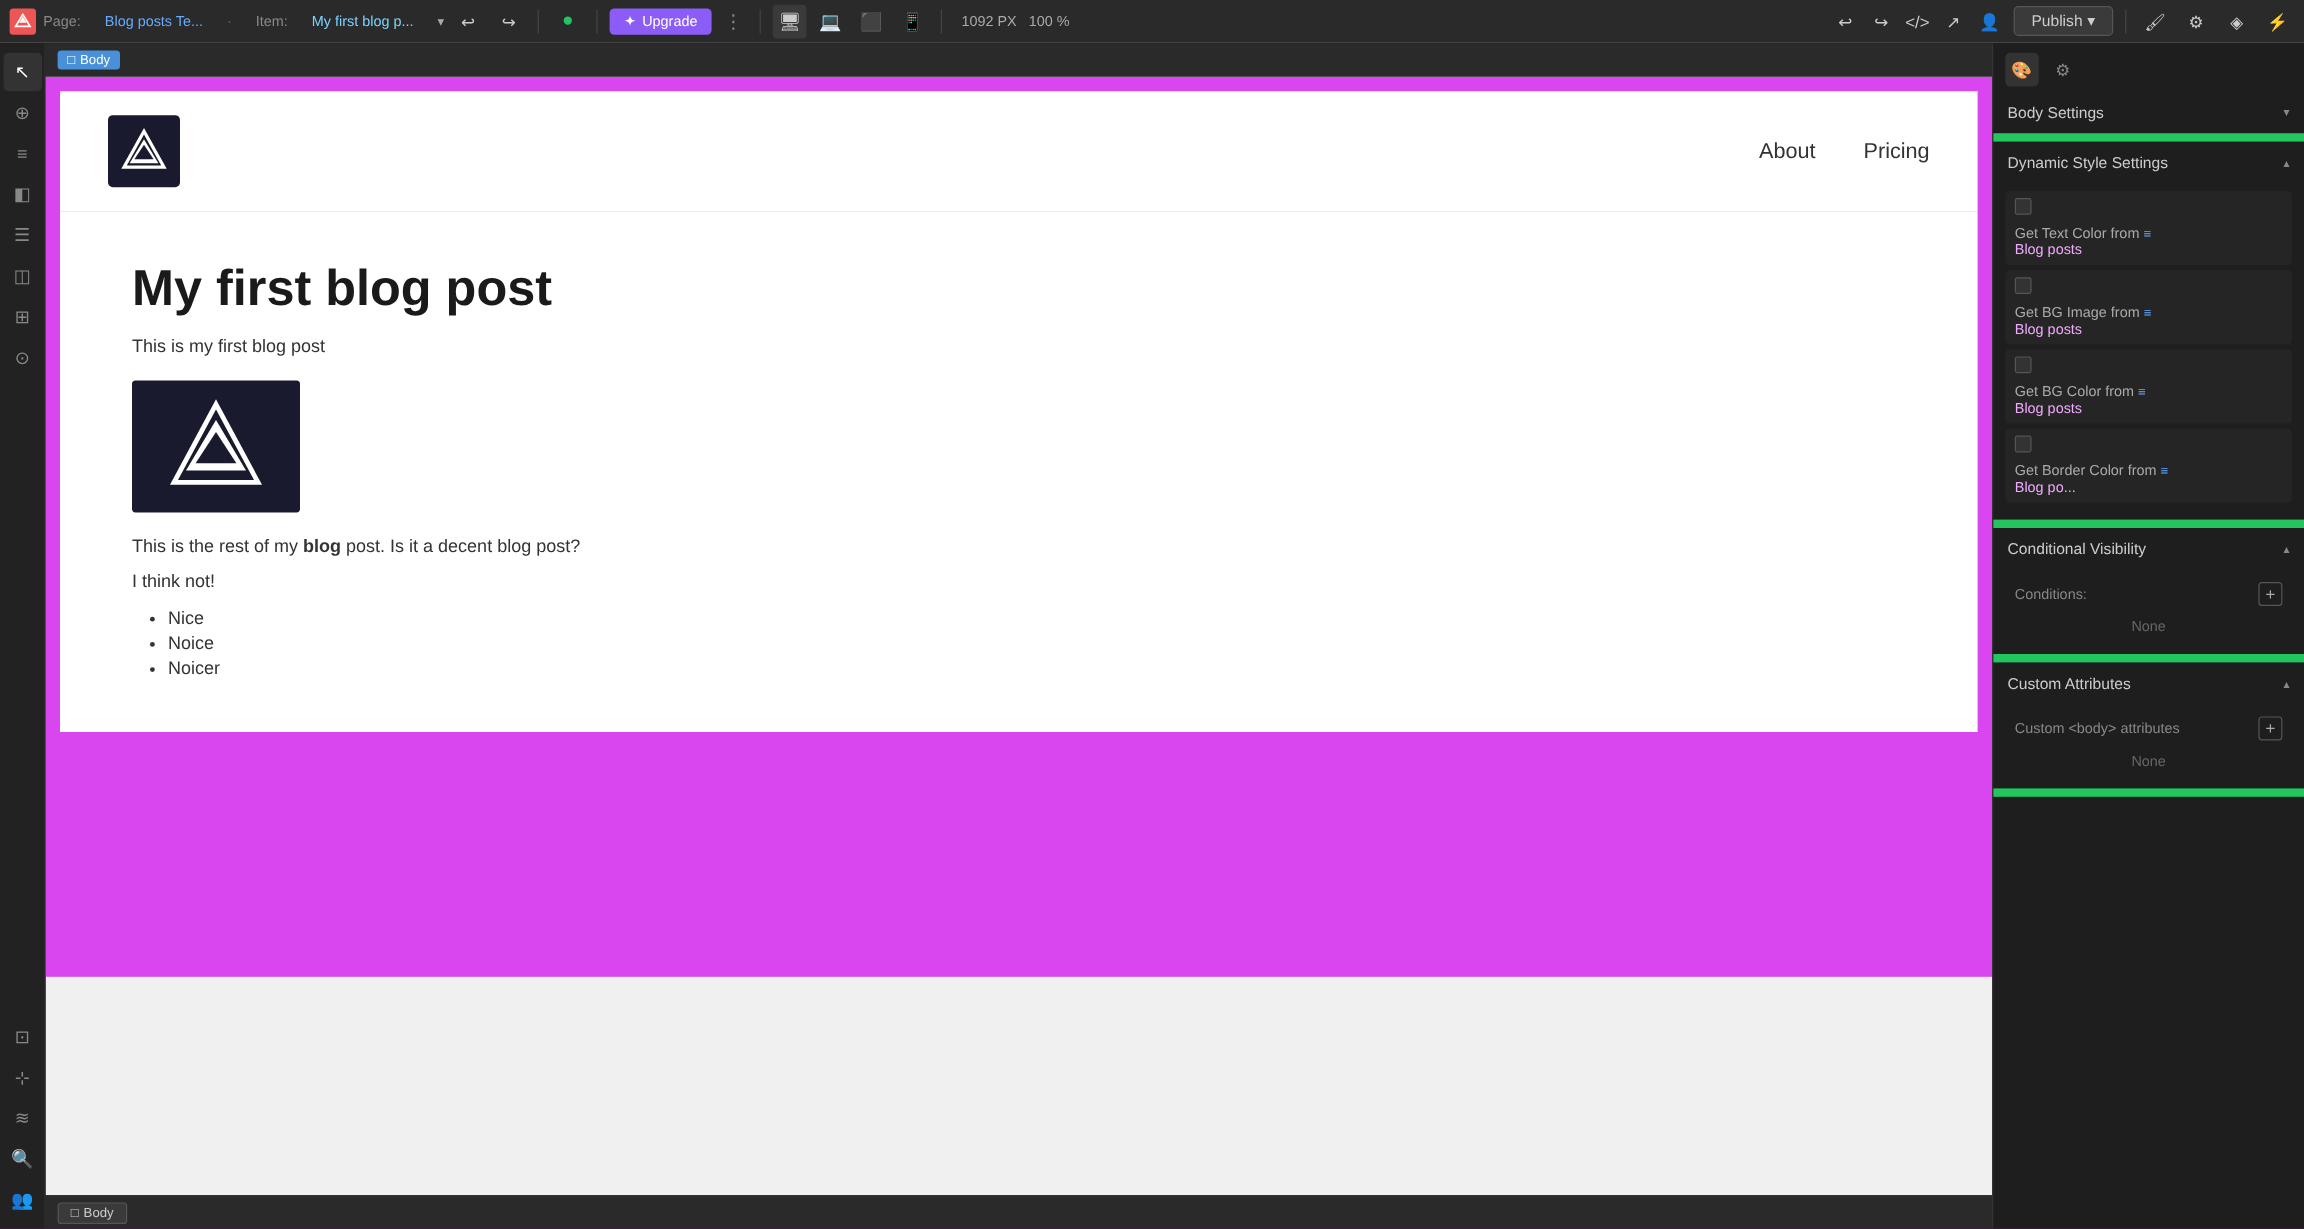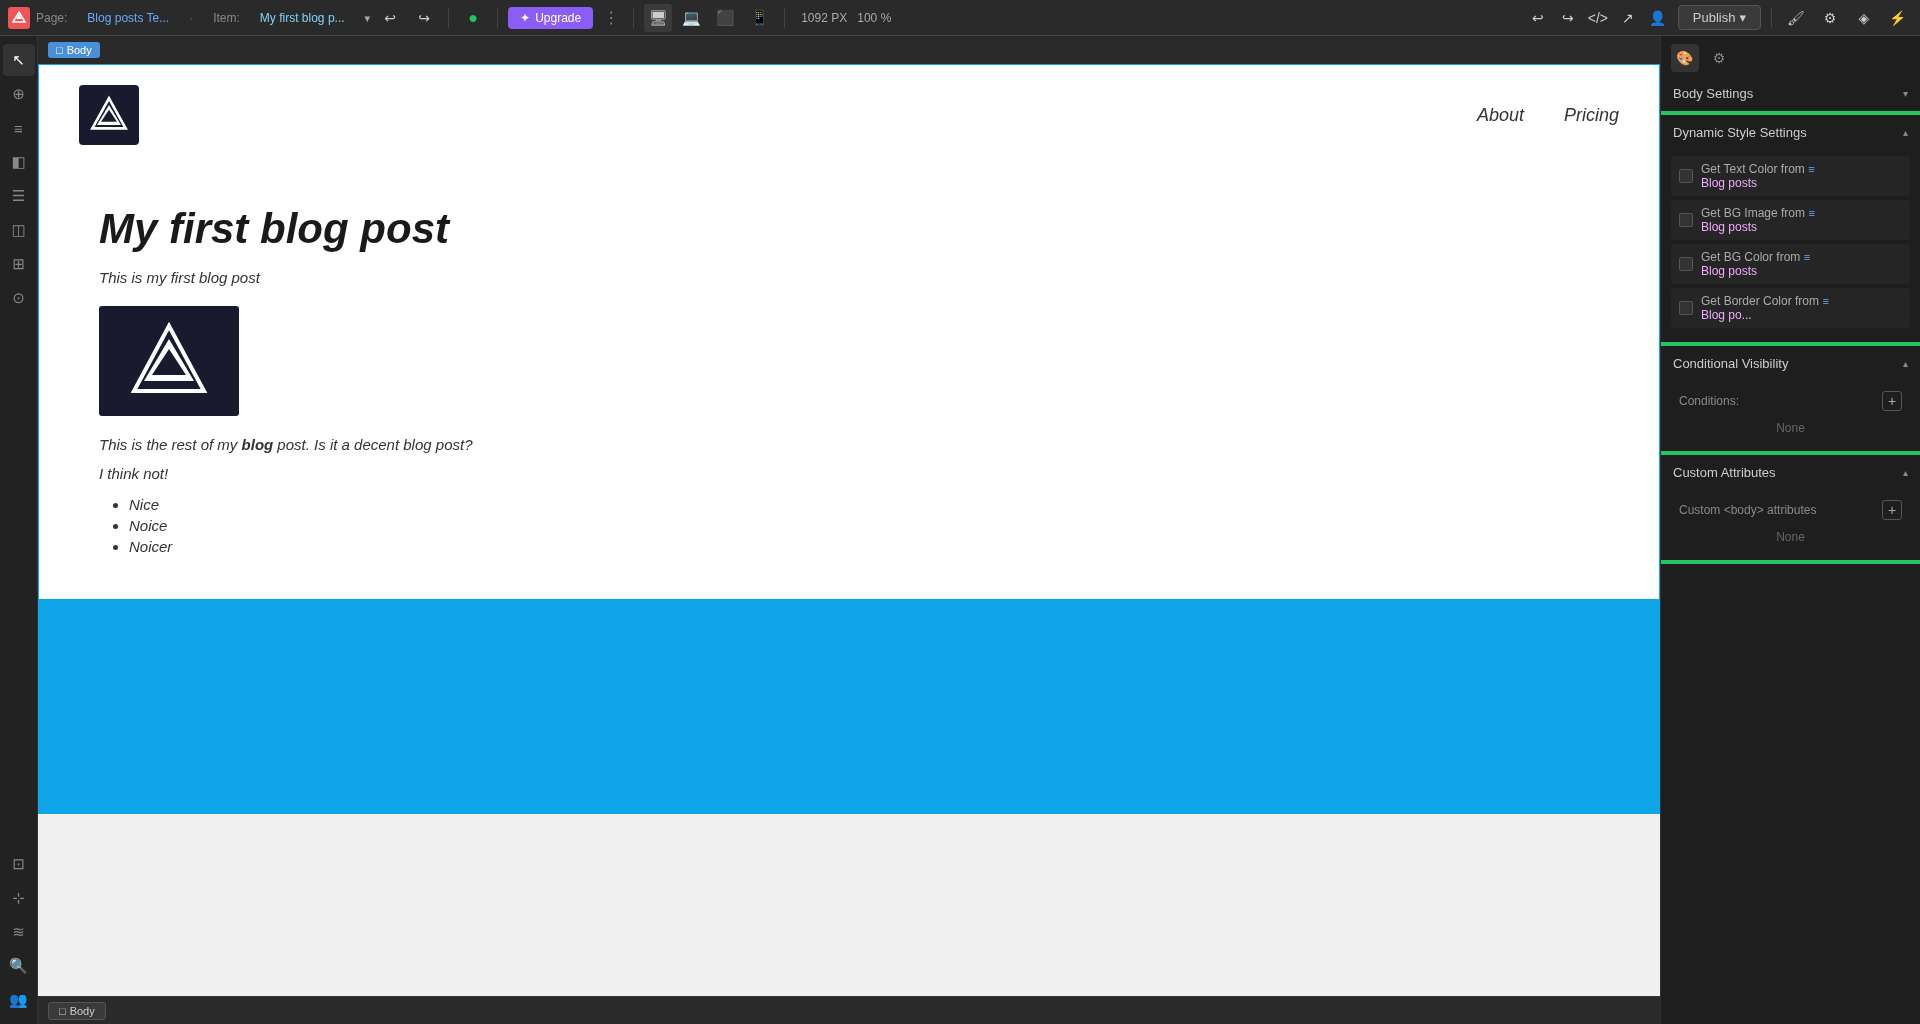--- a/index.html
+++ b/index.html
@@ -110,24 +110,23 @@
       border-radius: 3px;
       display: flex; align-items: center; gap: 4px;
     }
     .canvas-frame {
       flex: 1;
       background: #f0f0f0;
       margin: 0;
       overflow: auto;
     }
     .canvas-page {
-      background: #0ea5e9;
+      background: #d946ef;
       min-height: 750px;
-      padding: 1px;
-      font-style: italic;
+      padding: 12px;
     }
 
     
     .page-nav {
       display: flex;
       align-items: center;
       justify-content: space-between;
       padding: 20px 40px;
       background: white;
     }
@@ -196,45 +195,45 @@
       width: 260px;
       background: #1e1e1e;
       border-left: 1px solid #333;
       display: flex;
       flex-direction: column;
       flex-shrink: 0;
       overflow-y: auto;
       font-size: 12px;
     }
     .right-panel-section {
-      border-bottom: 4px solid #22c55e;
+      border-bottom: 7px solid #22c55e;
     }
     .right-section-header {
       display: flex;
       align-items: center;
       justify-content: space-between;
       padding: 10px 12px;
       cursor: pointer;
       color: #ccc;
       font-size: 13px;
       font-weight: 500;
     }
     .right-section-header .chevron { color: #888; font-size: 10px; }
     .right-section-content {
       padding: 6px 10px 10px;
     }
     .dynamic-item {
       display: flex;
-      align-items: center;
       gap: 8px;
       padding: 6px 8px;
       margin-bottom: 4px;
       background: #252525;
       border-radius: 4px;
       cursor: pointer;
+      flex-direction: column;
     }
     .dynamic-checkbox {
       width: 14px; height: 14px;
       background: #333; border: 1px solid #555; border-radius: 2px;
       flex-shrink: 0;
     }
     .dynamic-text { font-size: 12px; color: #aaa; flex: 1; }
     .dynamic-text .source {
       color: #f0abfc;
       display: flex; align-items: center; gap: 3px;

